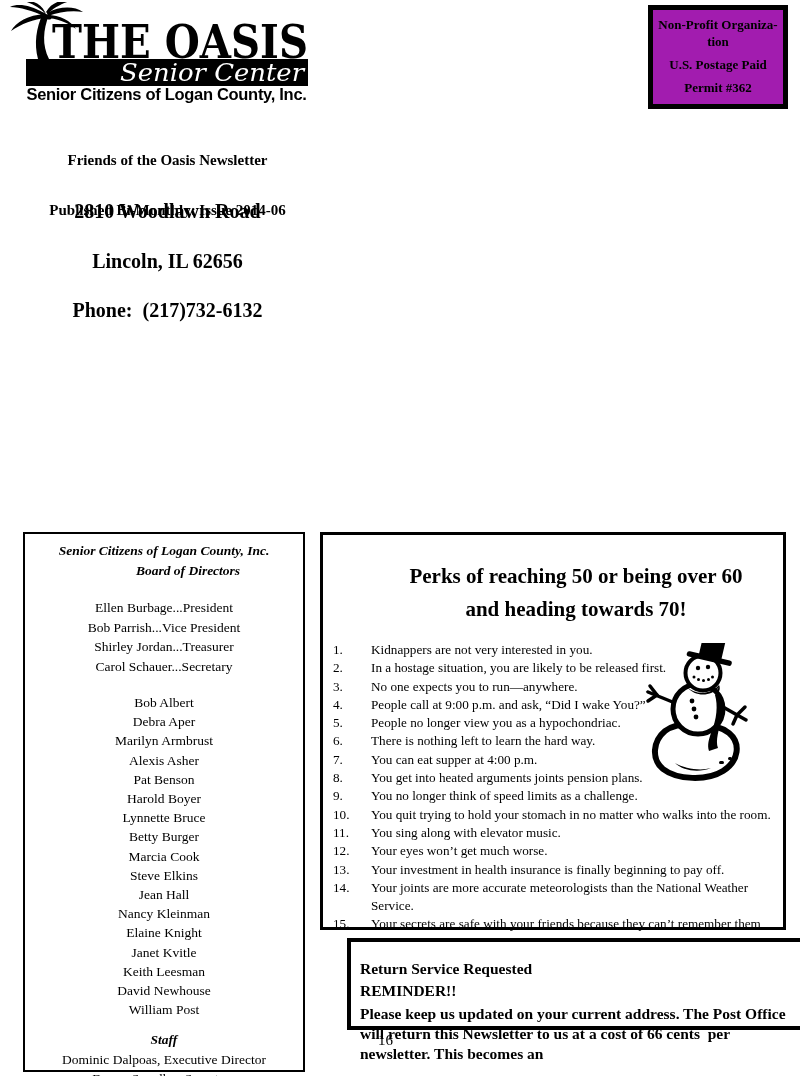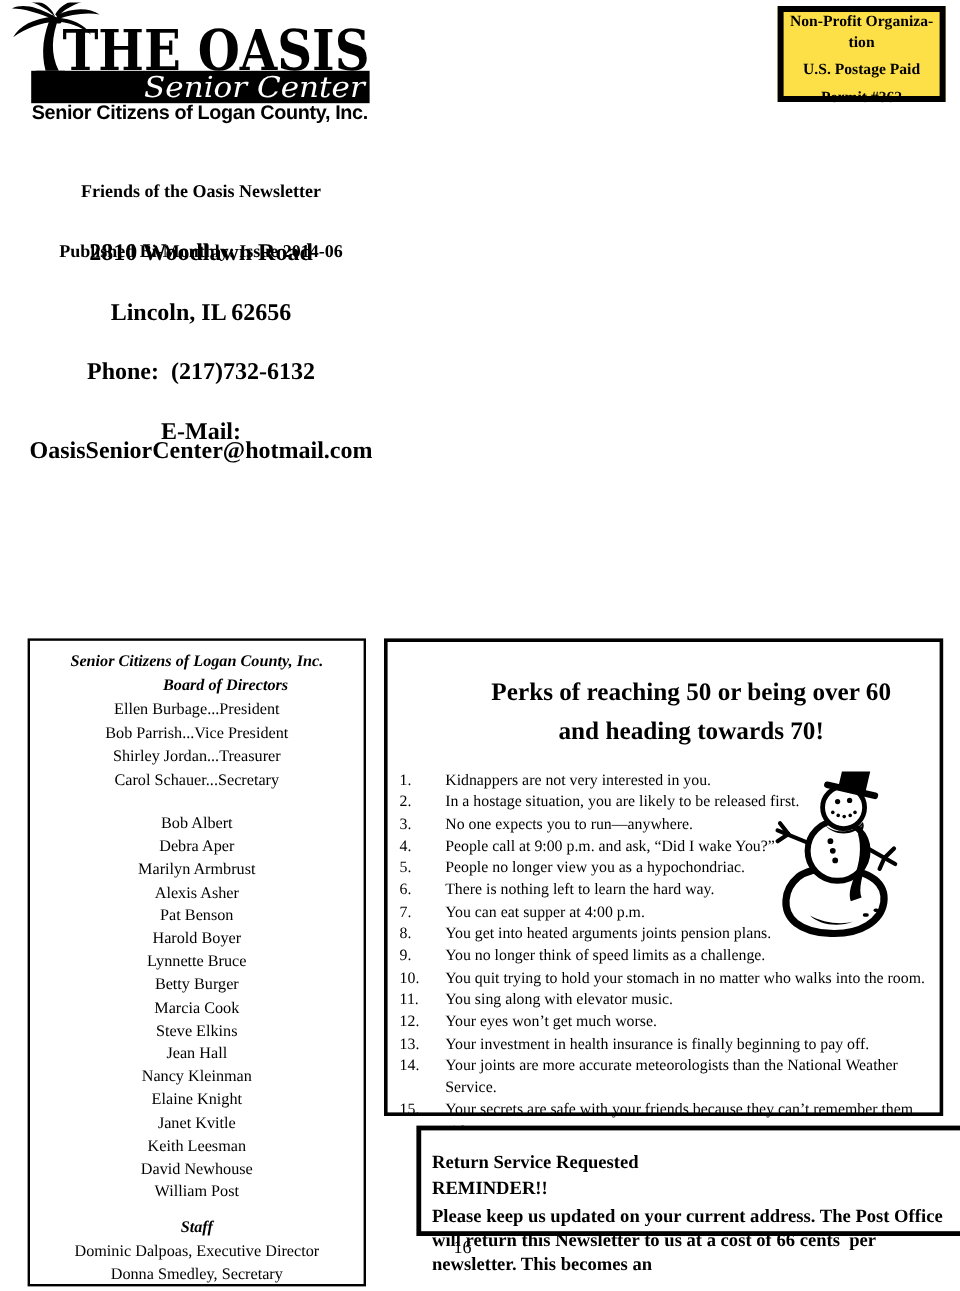--- a/index.html
+++ b/index.html
@@ -14,23 +14,23 @@
   .logo-area { position:absolute; left:8px; top:2px; width:302px; }
   .logo-svg { display:block; }
   .logo-subtitle {
     margin-top:-2px; text-align:center; width:285px; margin-left:16px;
     font-family:"Liberation Sans", sans-serif; font-weight:bold;
     font-size:16.5px; letter-spacing:-0.3px; white-space:nowrap;
   }
 
   
   .postage-box {
-    position:absolute; left:648px; top:5px; width:140px; height:80px;
-    border:5px solid #000; background:#fde047;
-    display:flex; align-items:flex-start; justify-content:center;
+    position:absolute; left:648px; top:5px; width:140px; height:104px;
+    border:5px solid #000; background:#a21caf;
+    display:flex; align-items:center; justify-content:center;
   }
   .postage-inner {
     width:100%; text-align:center; font-weight:bold; font-size:13px; line-height:1.3;
   }
   .postage-inner .gap { height:6px; }
 
   
   .newsletter-info {
     position:absolute; left:0; top:119px; width:335px; text-align:center;
     font-weight:bold; font-size:15px; line-height:16.5px; white-space:pre-wrap;
@@ -40,21 +40,21 @@
     font-weight:bold; font-size:20px; line-height:16.5px; white-space:pre-wrap;
   }
 
   
   .board-box {
     position:absolute; left:23px; top:532px; width:282px; height:540px;
     border:2px solid #000; background:#fff; text-align:center;
     font-size:13.5px; line-height:19.5px; padding-top:7px;
   }
   .board-title, .board-subtitle, .staff-title { font-weight:bold; font-style:italic; }
-  .board-subtitle { margin-bottom:1px;padding-left:48px; }
+  .board-subtitle { margin-bottom:18px;padding-left:48px; }
   .board-officers { margin-bottom:17px; }
   .board-members { margin-bottom:11px; }
   .board-members div { line-height:19.2px; }
   .staff-title { margin-top:8px; }
 
   
   .perks-box {
     position:absolute; left:320px; top:532px; width:466px; height:398px;
     border:3px solid #000; background:#fff;
   }
@@ -124,21 +124,20 @@
 
   <div class="newsletter-info">
     <div>Friends of the Oasis Newsletter</div>
     <div>Published Bi-Monthly: Issue 2014-06</div>
   </div>
 
   <div class="address-block">
     <div>2810 Woodlawn Road</div>
     <div>Lincoln, IL 62656</div>
     <div>Phone:  (217)732-6132</div>
-    <div>E-Mail:  OasisSeniorCenter@hotmail.com</div>
   </div>
 
   <div class="board-box">
     <div class="board-title">Senior Citizens of Logan County, Inc.</div>
     <div class="board-subtitle">Board of Directors</div>
     <div class="board-officers">
 
     <div>Ellen Burbage...President</div>
         <div>Bob Parrish...Vice President</div>
         <div>Shirley Jordan...Treasurer</div>

